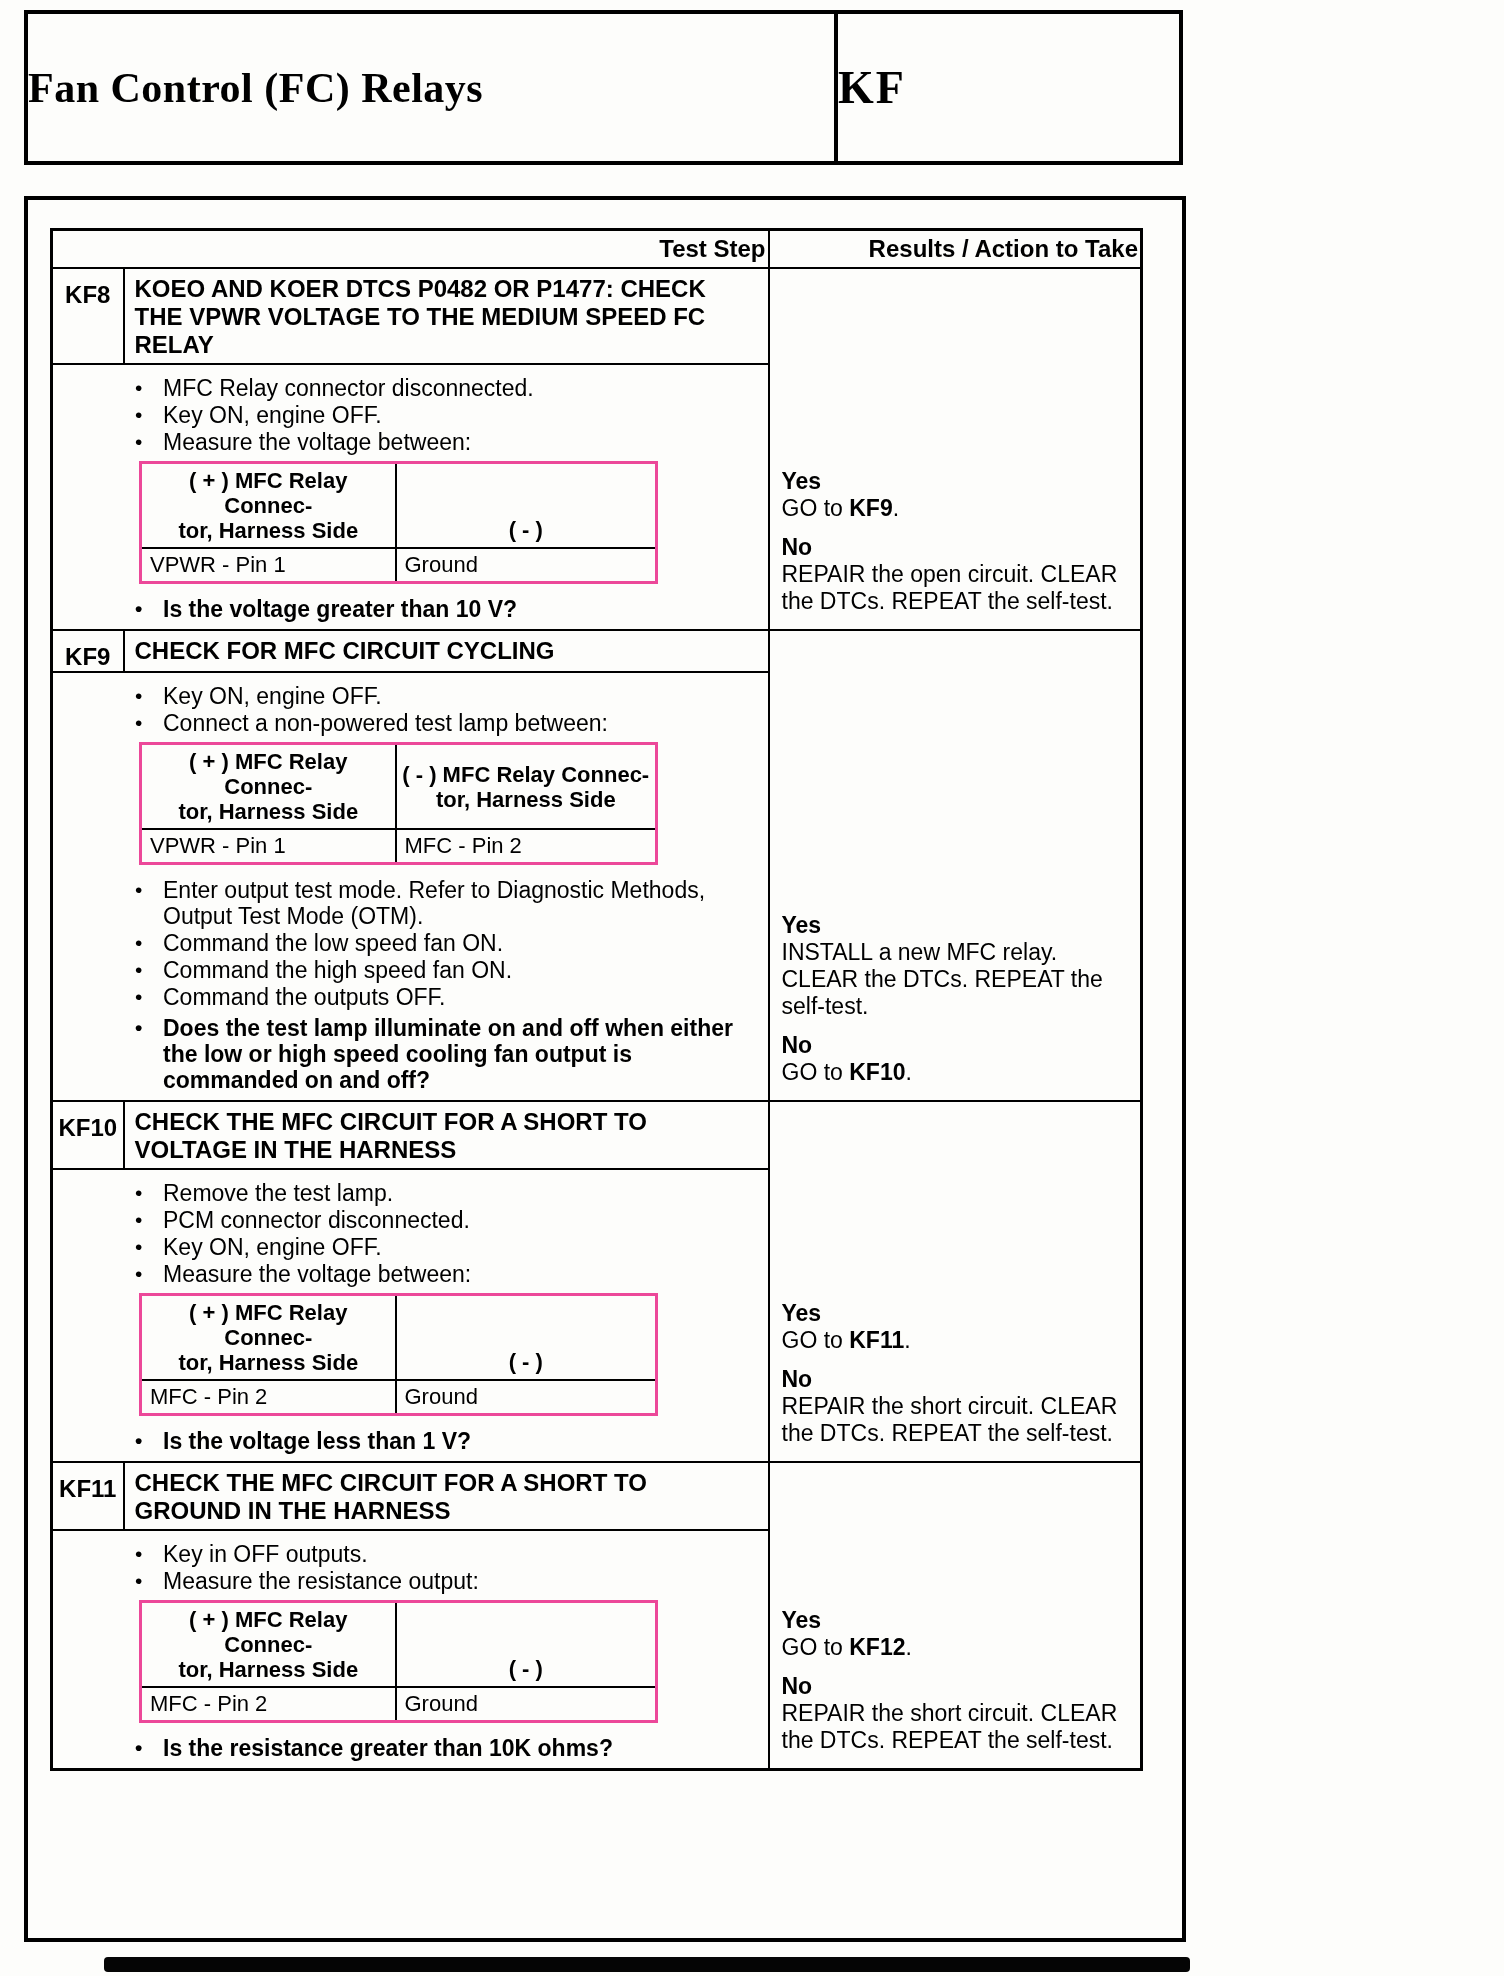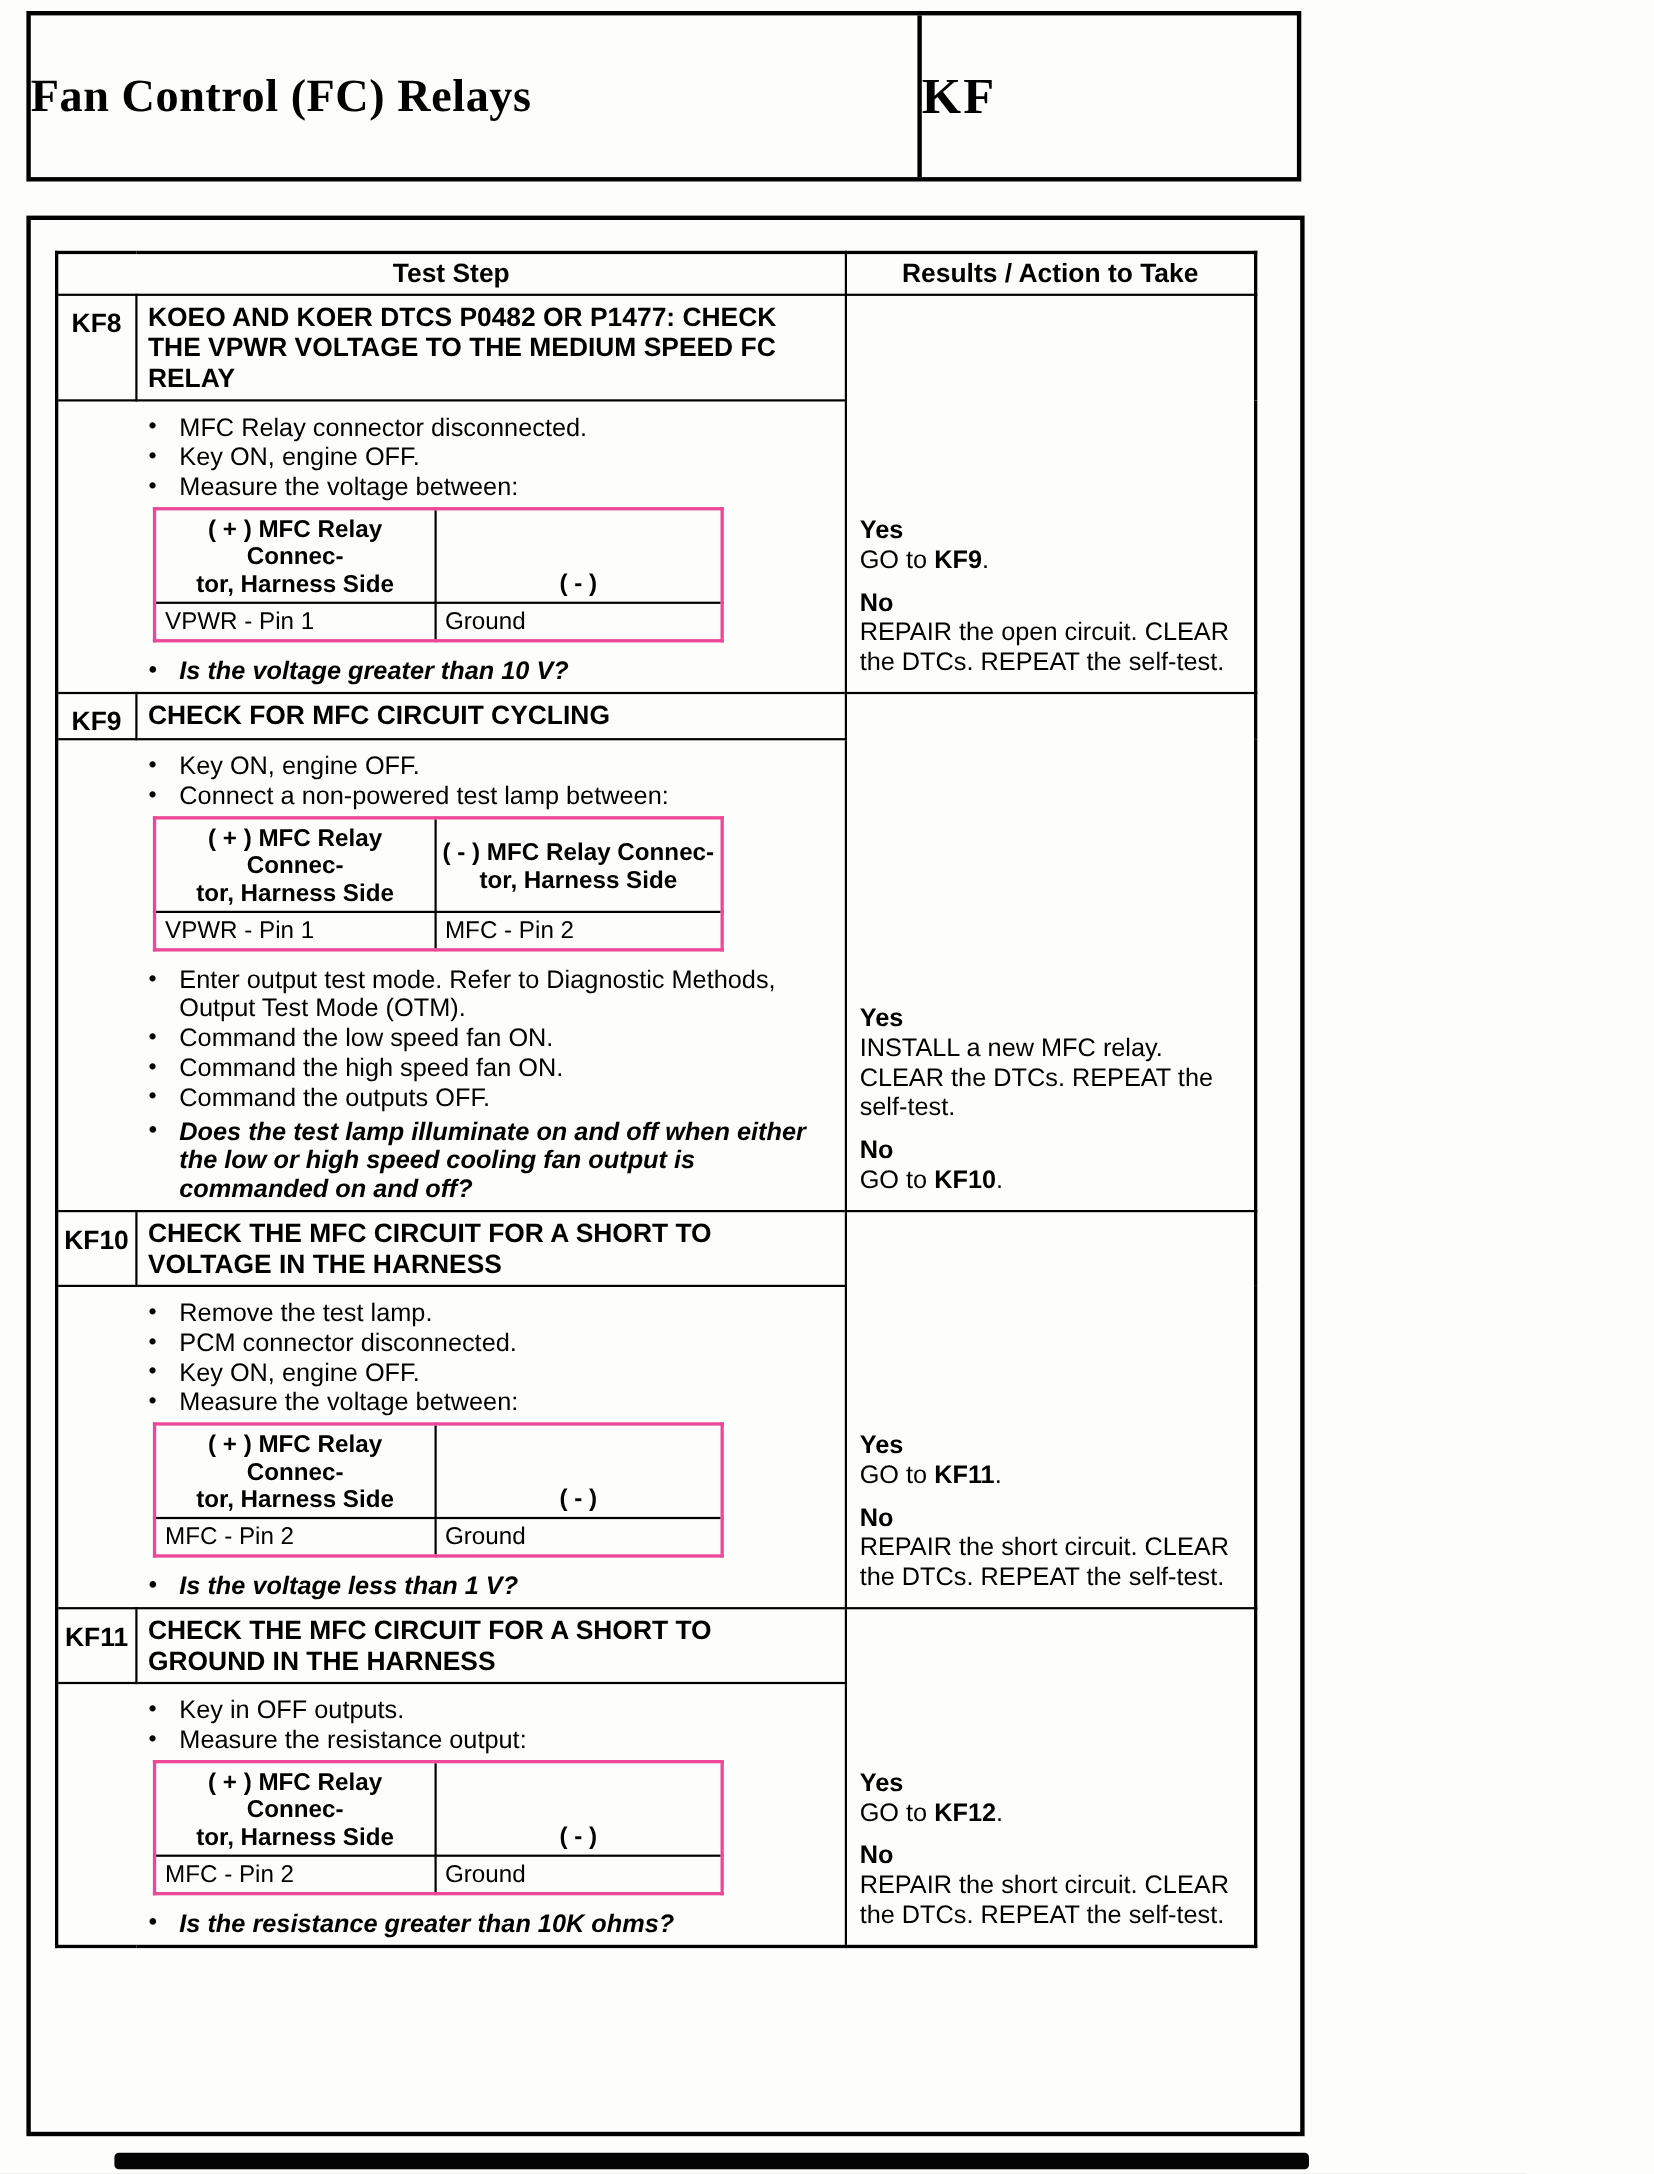--- a/index.html
+++ b/index.html
@@ -58,21 +58,21 @@
     width: 1090px;
     border-collapse: collapse;
     table-layout: fixed;
     border: 3px solid #000;
   }
   table.test-table td { border: 2px solid #000; vertical-align: top; }
 
   .th-cell {
     font-weight: bold;
     font-size: 24px;
-    text-align: center;
+    text-align: right;
     padding: 4px 2px;
     height: 36px;
     vertical-align: middle !important;
   }
 
   .kf-id {
     font-weight: bold;
     font-size: 24px;
     text-align: center;
     padding-top: 12px;
@@ -94,21 +94,21 @@
 
   
   .bullet { display: flex; font-size: 23px; line-height: 26px; margin-bottom: 1px; }
   .bullet::before {
     content: "\2022";
     flex: 0 0 28px;
     width: 28px;
     font-size: 21px;
   }
   .bullet .b-text { max-width: 604px; }
-  .bullet.q { font-weight: bold; margin-top: 5px; font-style: italic; }
+  .bullet.q { font-weight: bold; margin-top: 5px; }
 
   
   table.pin-table {
     border-collapse: collapse;
     table-layout: fixed;
     width: 516px;
     margin: 6px 0 12px 4px;
     border: 3px solid #ec4899;
   }
   table.pin-table th, table.pin-table td { border: 2px solid #000; }

